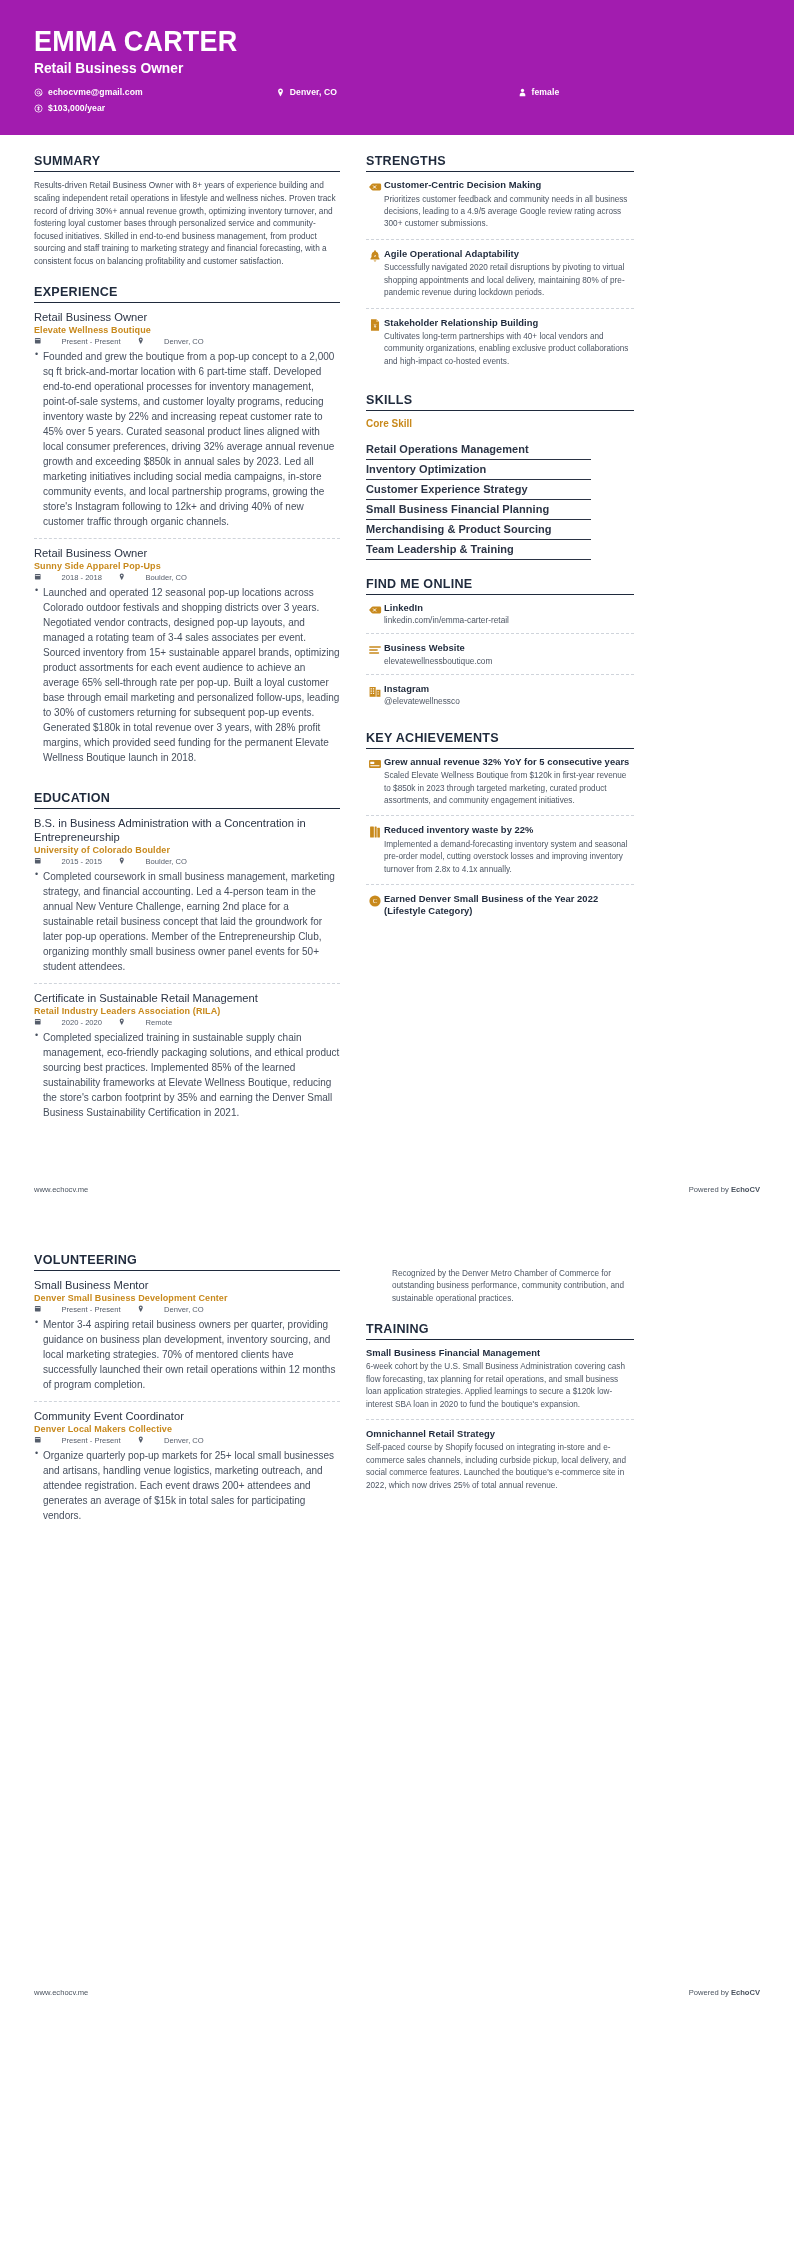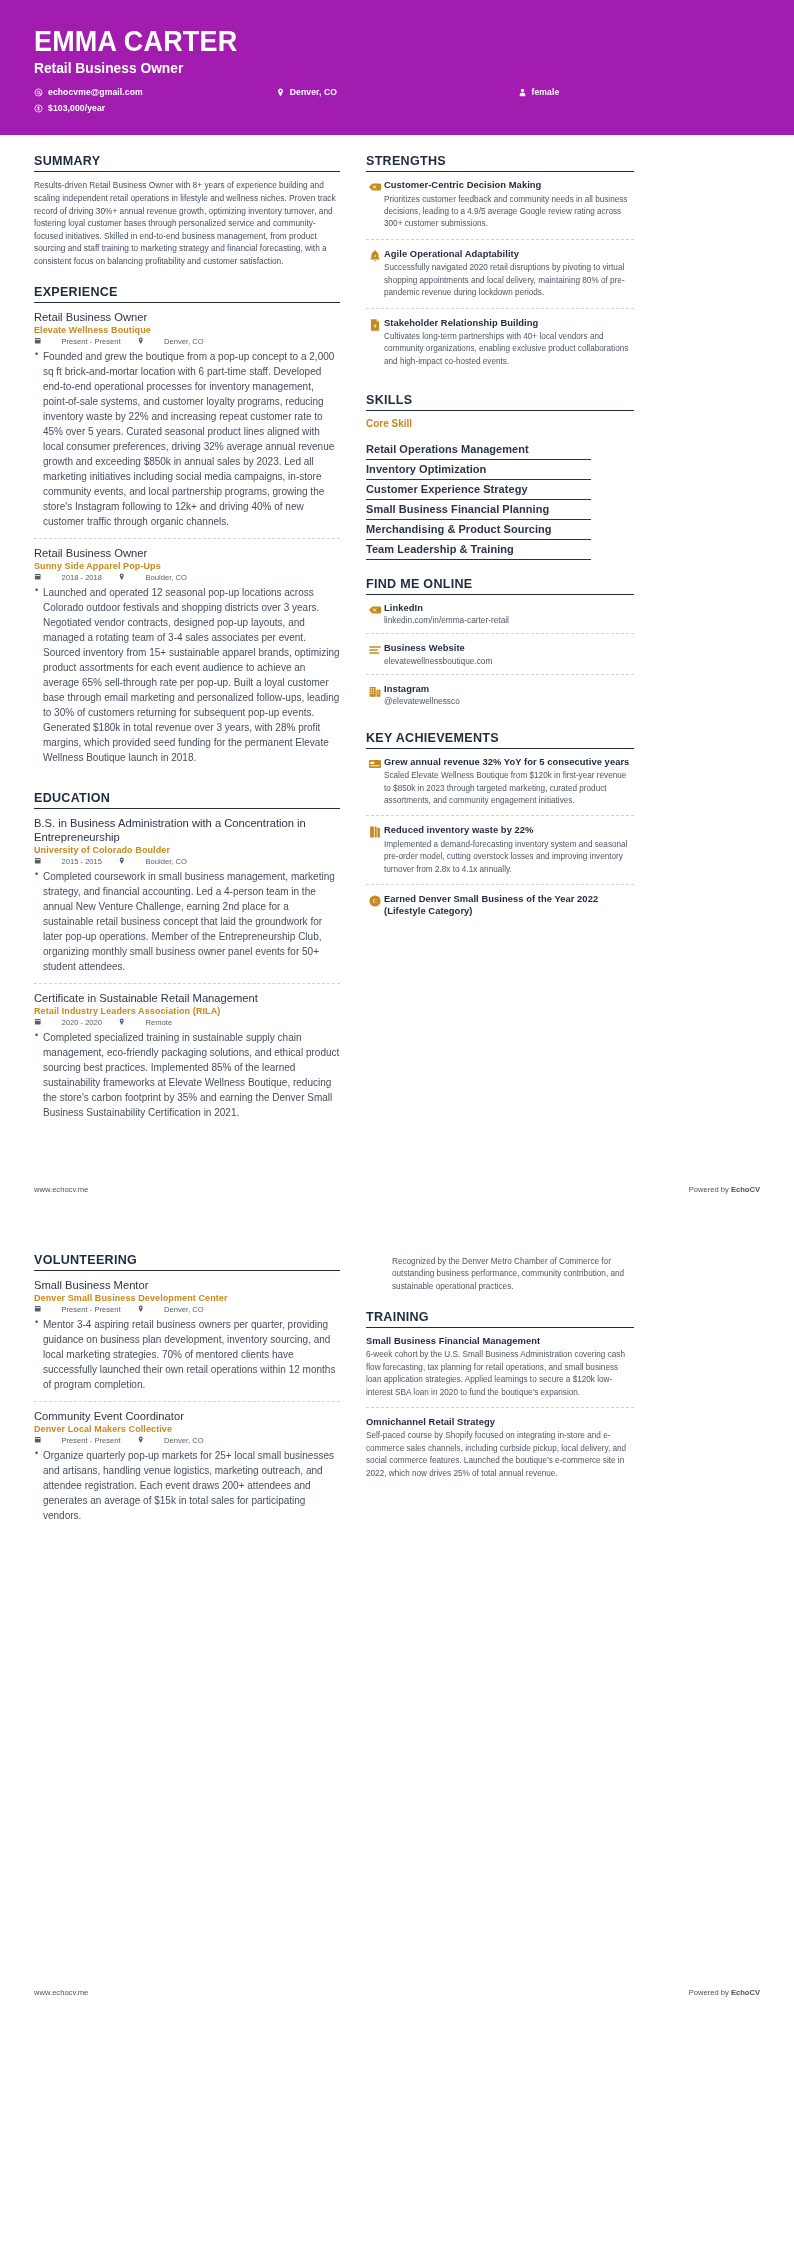--- a/index.html
+++ b/index.html
@@ -593,21 +593,21 @@
           <ul class="bullets">
             <li>Organize quarterly pop-up markets for 25+ local small businesses and artisans, handling venue logistics, marketing outreach, and attendee registration. Each event draws 200+ attendees and generates an average of $15k in total sales for participating vendors.</li>
           </ul>
         </div>
       </div>
     </div>
 
     <div class="col-right">
 
       <div class="sec">
-        <div class="rdesc" style="margin-left:26px; margin-top:4px;">Recognized by the Denver Metro Chamber of Commerce for outstanding business performance, community contribution, and sustainable operational practices.</div>
+        <div class="rdesc" style="margin-left:26px; margin-top:16px;">Recognized by the Denver Metro Chamber of Commerce for outstanding business performance, community contribution, and sustainable operational practices.</div>
       </div>
 
       <div class="sec">
         <div class="sec-title">TRAINING</div>
         <div class="sec-rule"></div>
 
         <div class="ritem">
           <div class="rbody">
             <div class="rtitle">Small Business Financial Management</div>
             <div class="rdesc">6-week cohort by the U.S. Small Business Administration covering cash flow forecasting, tax planning for retail operations, and small business loan application strategies. Applied learnings to secure a $120k low-interest SBA loan in 2020 to fund the boutique's expansion.</div>

